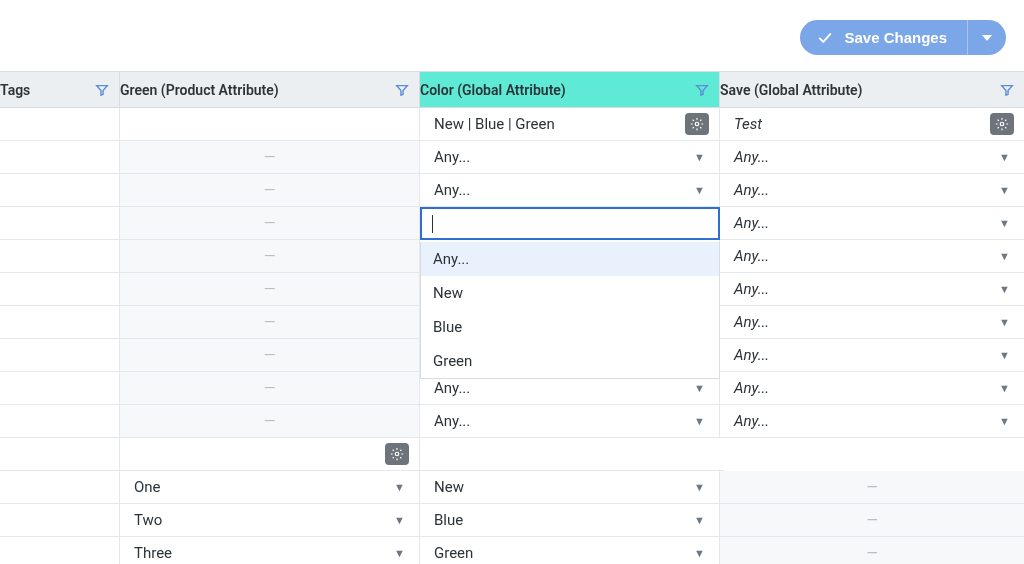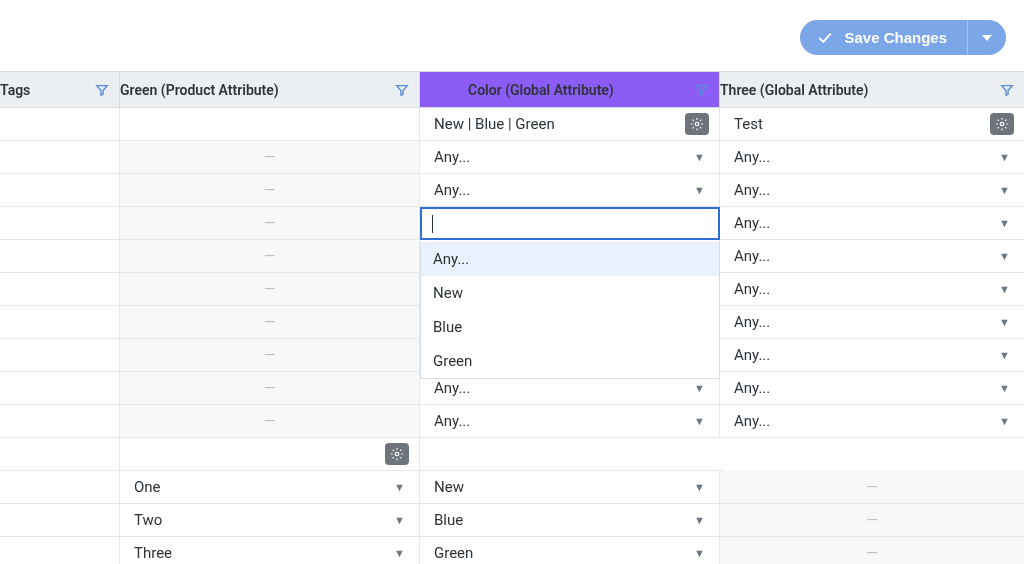--- a/index.html
+++ b/index.html
@@ -66,22 +66,21 @@
       justify-content: flex-start;
       height: 36px;
       border-right: 1px solid #d7dde2;
       border-bottom: 1px solid #d7dde2;
       font-weight: 600;
       color: #2e3338;
       position: relative;
       background: #eceff2;
     }
     .header-cell.active-col {
-      background: #8b5cf6;
-      padding-left: 48px;
+      background: #5eead4;
     }
     .filter-icon {
       position: absolute;
       right: 10px;
       width: 14px; height: 14px;
     }
     .col-tags  { width: 120px; }
     .col-test  { width: 300px; }
     .col-color { width: 300px; }
     .col-size  { width: 304px; border-right: none; }
@@ -93,21 +92,21 @@
       border-right: 1px solid #e4e8ec;
       border-bottom: 1px solid #e4e8ec;
       display: flex;
       align-items: center;
       padding: 0 14px;
       position: relative;
       background: #fff;
       font-size: 15px;
       color: #2c3338;
     }
-    .cell.col-size { border-right: none; }
+    .cell.col-size { border-right: none; font-style: italic; }
     .cell.alt { background: #f7f8fa; }
     .dash {
       color: #b8bec4;
       width: 100%;
       text-align: center;
       letter-spacing: 0;
     }
     .dropdown-caret {
       position: absolute;
       right: 14px;
@@ -185,21 +184,21 @@
           <path d="M2 3h12l-4.8 5.5V13l-2.4 1v-5.5L2 3z"></path>
         </svg>
     </div>
     <div class="header-cell col-color active-col">
       <span>Color (Global Attribute)</span>
       <svg class="filter-icon" viewBox="0 0 16 16" fill="none" stroke="#5a8dd6" stroke-width="1.6">
           <path d="M2 3h12l-4.8 5.5V13l-2.4 1v-5.5L2 3z"></path>
         </svg>
     </div>
     <div class="header-cell col-size">
-      <span>Three (Global Attribute)</span>
+      <span>Save (Global Attribute)</span>
       <svg class="filter-icon" viewBox="0 0 16 16" fill="none" stroke="#5a8dd6" stroke-width="1.6">
           <path d="M2 3h12l-4.8 5.5V13l-2.4 1v-5.5L2 3z"></path>
         </svg>
     </div>
   </div>
 
   <div class="row">
     <div class="cell col-tags"></div>
     <div class="cell col-test"></div>
     <div class="cell col-color">

